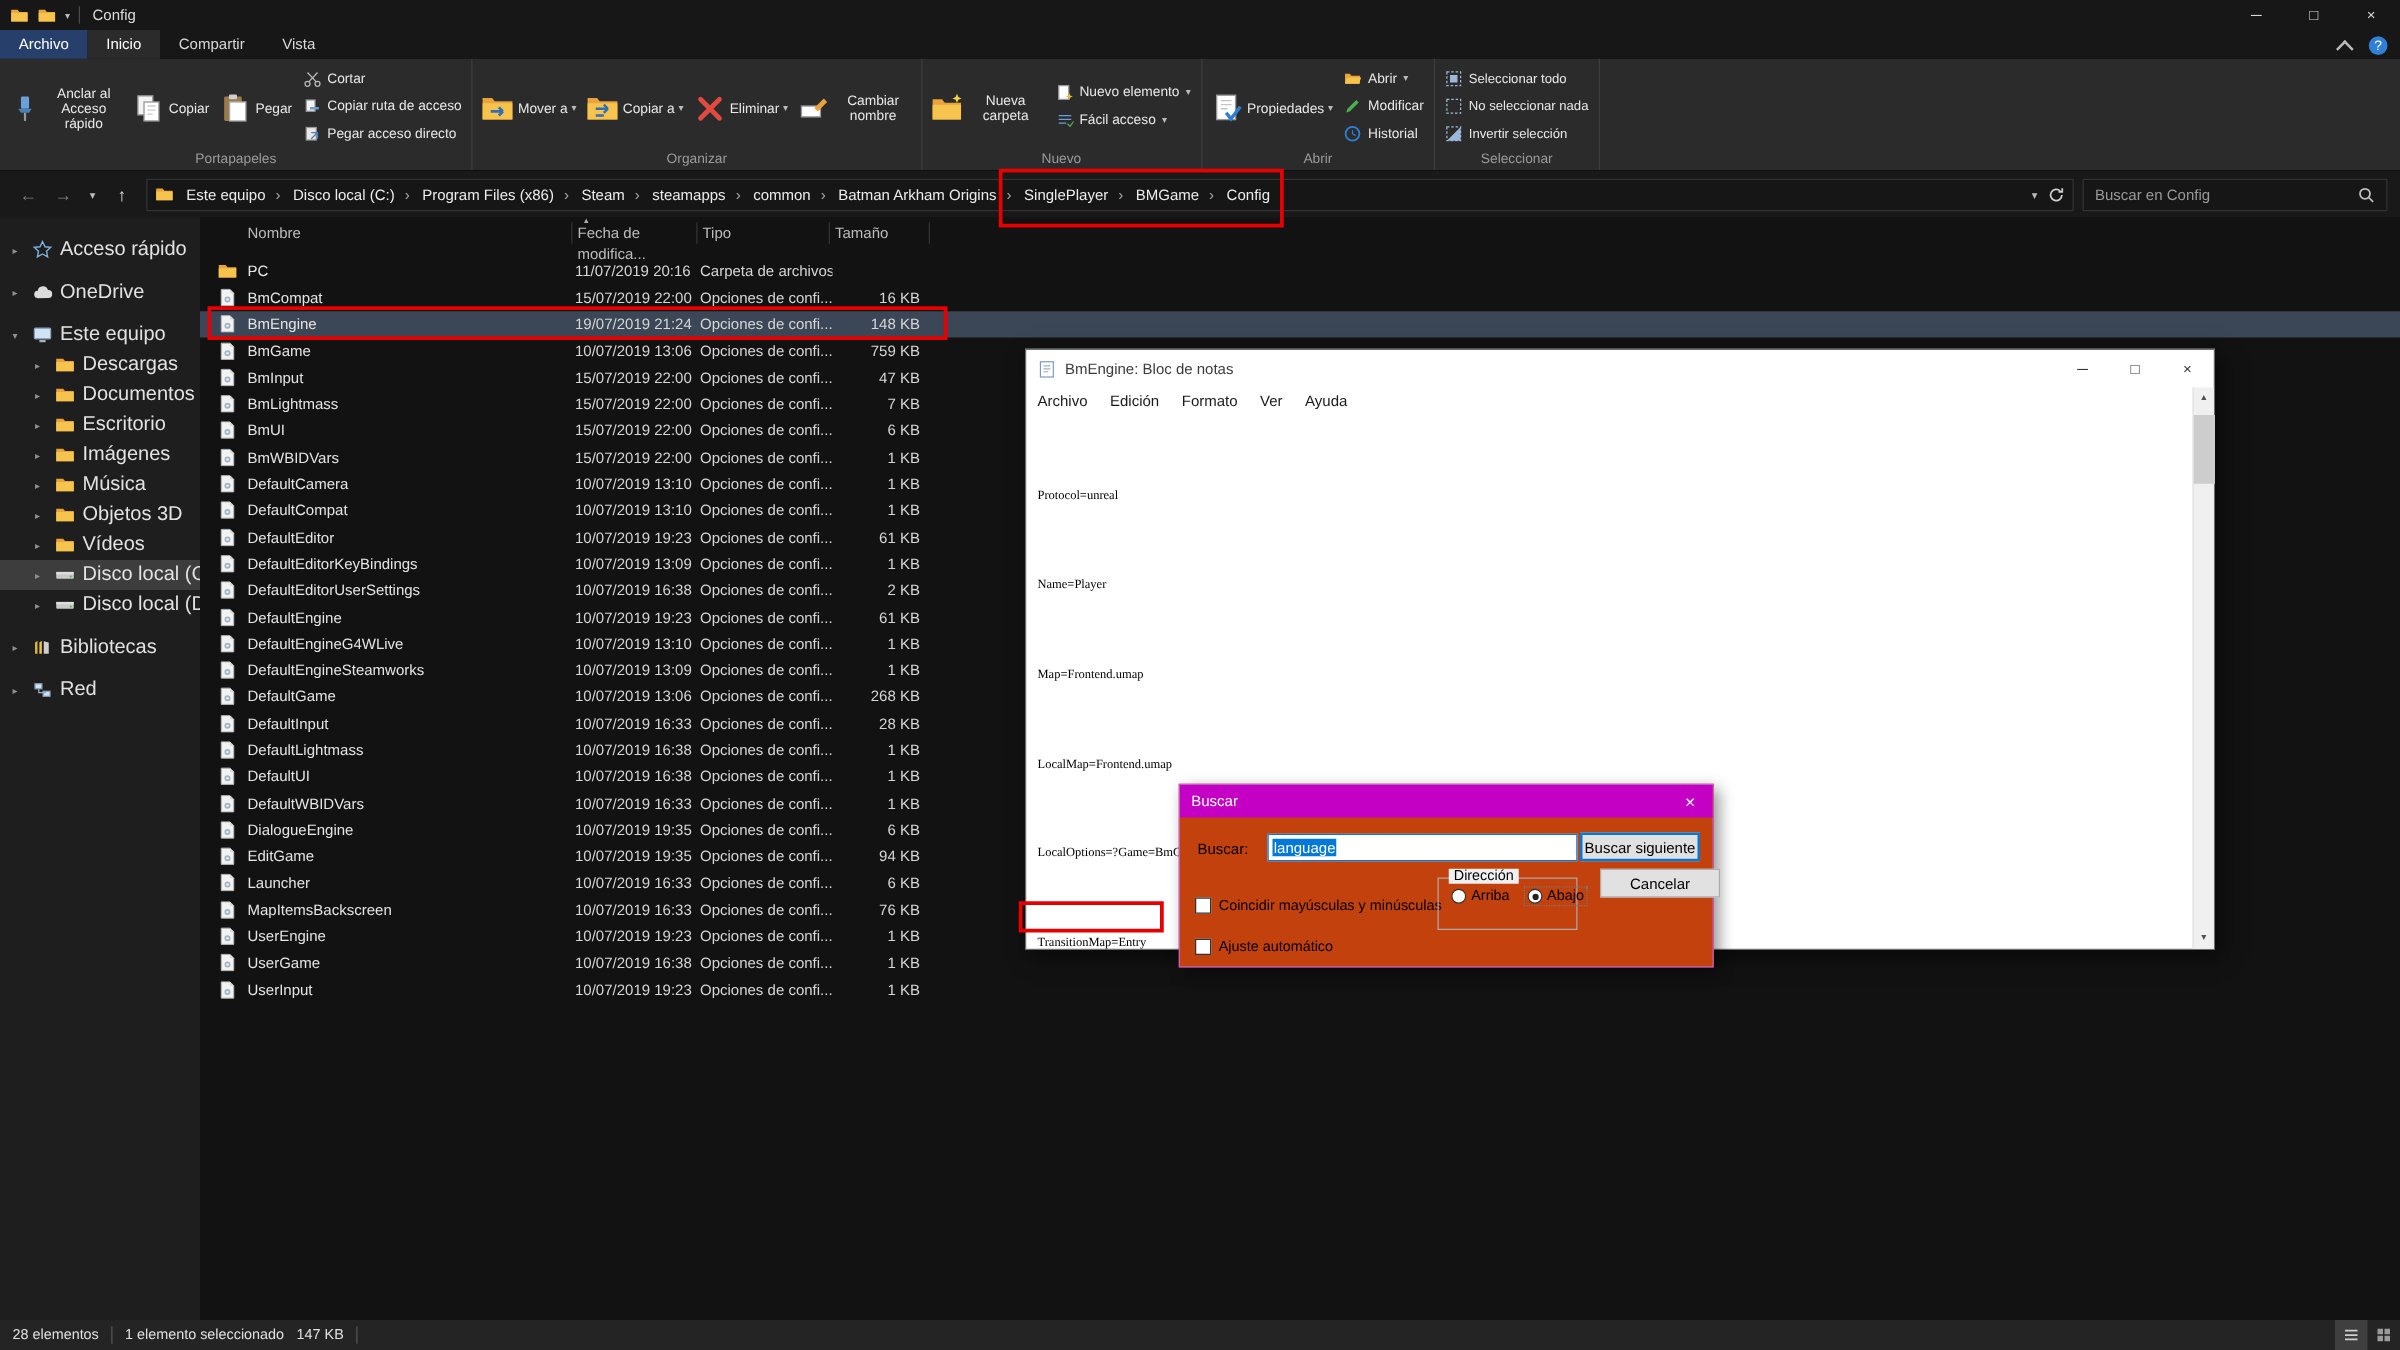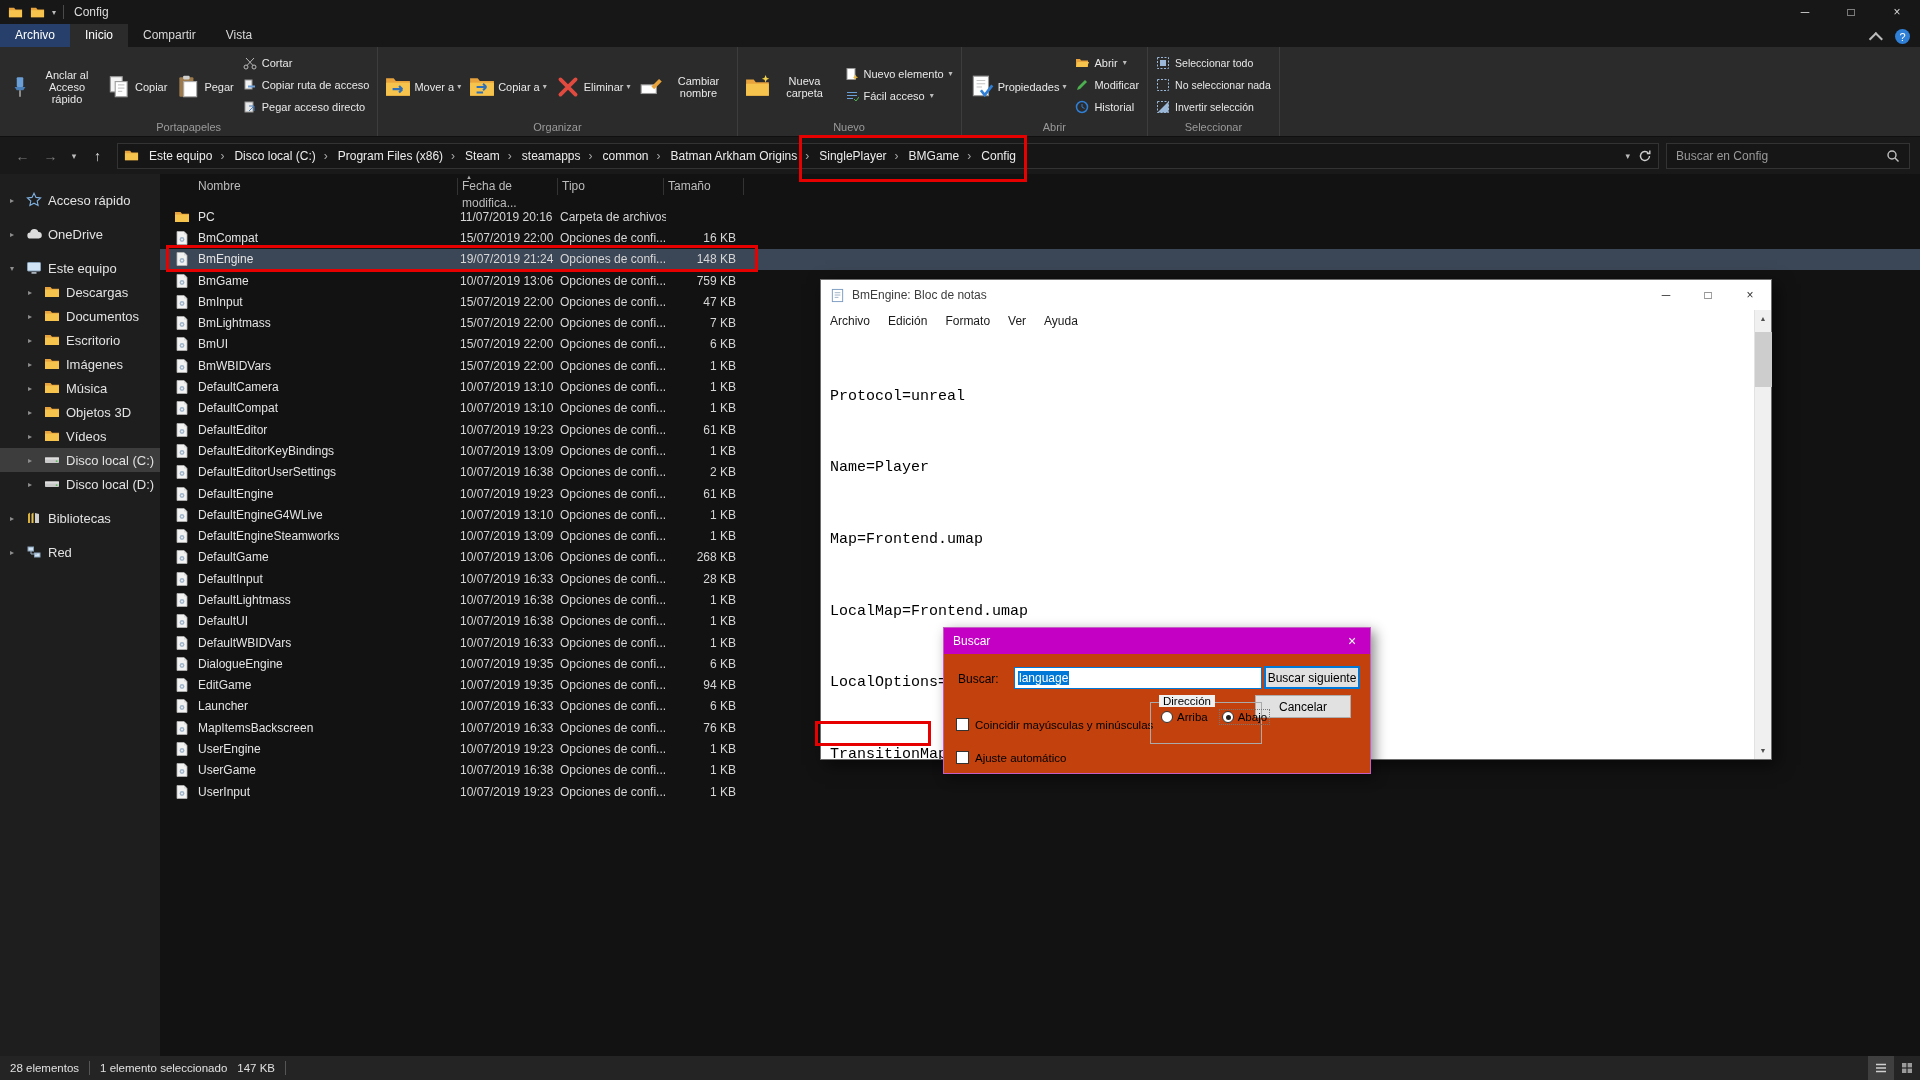--- a/index.html
+++ b/index.html
@@ -56,21 +56,21 @@
 .crumb + .crumb::before{content:"›";color:#a8a8a8;margin-right:10px;display:inline-block}
 .addr-right{margin-left:auto;display:flex;align-items:center;gap:8px}
 .addr-drop{color:#bbb;font-size:9px}
 .addr-drop::before{content:"▾"}
 .ic14 svg{width:14px;height:14px;display:block}
 .searchbox{width:244px;height:26px;background:#161616;border:1px solid #333;display:flex;align-items:center;padding:0 9px;font-size:12px;color:#9a9a9a}
 .searchbox .ph{flex:1;white-space:nowrap;overflow:hidden}
 
 
 .main{display:flex;height:882px;background:#121212}
-.sidebar{width:160px;flex:0 0 160px;background:#1e1e1e;padding-top:4px;font-size:13px;overflow:hidden}
+.sidebar{width:160px;flex:0 0 160px;background:#1e1e1e;padding-top:4px;font-size:16px;overflow:hidden}
 .nav-item{height:24px;display:flex;align-items:center;gap:6px;padding-left:10px;color:#e2e2e2;white-space:nowrap}
 .nav-item.sec{margin-top:10px}
 .nav-item.child{padding-left:28px}
 .nav-item.selected{background:#3d3d3d}
 .nav-chev{width:10px;flex:0 0 10px;font-size:8px;color:#8f8f8f}
 .nav-chev::before{content:"▸"}
 .nav-chev.exp::before{content:"▾"}
 .nav-icon{width:16px;height:16px;flex:0 0 16px}
 .nav-icon svg{width:16px;height:16px;display:block}
 
@@ -104,38 +104,38 @@
 
 
 .notepad{position:absolute;left:820px;top:279px;width:952px;height:481px;background:#fff;border:1px solid #6e6e6e;box-shadow:5px 5px 16px rgba(0,0,0,.55);z-index:20;color:#000}
 .np-title{height:30px;display:flex;align-items:center;font-size:12px;color:#3c3c3c}
 .np-appic{width:15px;height:15px;margin:0 7px 0 9px}
 .np-appic svg{width:15px;height:15px;display:block}
 .np-controls{margin-left:auto;display:flex}
 .np-wc{width:42px;height:30px;display:flex;align-items:center;justify-content:center;color:#333;font-size:12px}
 .np-menu{height:22px;display:flex;align-items:center;font-size:12px;color:#1a1a1a}
 .np-mitem{padding:0 9px}
-.np-body{position:absolute;top:52px;left:0;right:17px;bottom:0;overflow:hidden;font-family:Liberation Mono, monospace;font-size:15px;line-height:17.9px;white-space:pre;padding:2px 0 0 9px;color:#000}
+.np-body{position:absolute;top:52px;left:0;right:17px;bottom:0;overflow:hidden;font-family:Liberation Serif, serif;font-size:10px;line-height:17.9px;white-space:pre;padding:2px 0 0 9px;color:#000}
 .np-line{height:17.9px}
 .np-scroll{position:absolute;top:30px;right:0;bottom:0;width:17px;background:#f0f0f0;border-left:1px solid #e2e2e2}
 .np-sarr{height:17px;display:flex;align-items:center;justify-content:center;font-size:7px;color:#505050}
 .np-sarr.down{position:absolute;bottom:0;left:0;right:0}
 .np-thumb{position:absolute;top:22px;left:0;width:17px;height:55px;background:#cdcdcd}
 
 
 .finddlg{position:absolute;left:943px;top:627px;width:428px;height:147px;background:#c2410c;border:1px solid #c45ec4;box-shadow:4px 4px 12px rgba(0,0,0,.45);z-index:40;font-size:12px;color:#000}
 .fd-title{height:26px;background:#c400c4;color:#fff;display:flex;align-items:center;padding-left:9px}
 .fd-close{margin-left:auto;width:36px;height:26px;display:flex;align-items:center;justify-content:center;color:#fff;font-size:14px}
 .fd-label{position:absolute;left:14px;top:44px}
 .fd-input{position:absolute;left:70px;top:39px;width:248px;height:22px;background:#fff;border:1px solid #0078d7;display:flex;align-items:center;padding:0 3px}
 .fd-selection{background:#0078d7;color:#fff;padding:0 1px}
 .fd-btn{position:absolute;width:96px;height:23px;background:#e1e1e1;border:1px solid #adadad;display:flex;align-items:center;justify-content:center}
 .fd-btn.default{border:2px solid #0078d7}
 .fd-next{left:320px;top:38px}
-.fd-cancel{left:311px;top:67px}
+.fd-cancel{left:336px;top:67px}
 .fd-check{position:absolute;display:flex;align-items:center;gap:6px;font-size:11.5px}
 .fd-match{left:12px;top:90px}
 .fd-wrap{left:12px;top:123px}
 .cbox{width:13px;height:13px;background:#fff;border:1px solid #333;flex:0 0 13px}
 .fd-group{position:absolute;left:206px;top:74px;width:112px;height:42px;border:1px solid #aaa;display:flex;align-items:flex-end;gap:10px;padding:0 0 19px 8px}
 .fd-group-label{position:absolute;top:-8px;left:8px;background:#f0f0f0;padding:0 4px;font-size:11.5px}
 .fd-radio{display:flex;align-items:center;gap:4px;font-size:11.5px;padding:1px 2px}
 .fd-radio.focus{outline:1px dotted #777}
 .radio{width:12px;height:12px;border:1px solid #333;border-radius:50%;background:#fff;position:relative;flex:0 0 12px}
 .radio.sel::after{content:"";position:absolute;left:3px;top:3px;width:5px;height:5px;border-radius:50%;background:#222}

